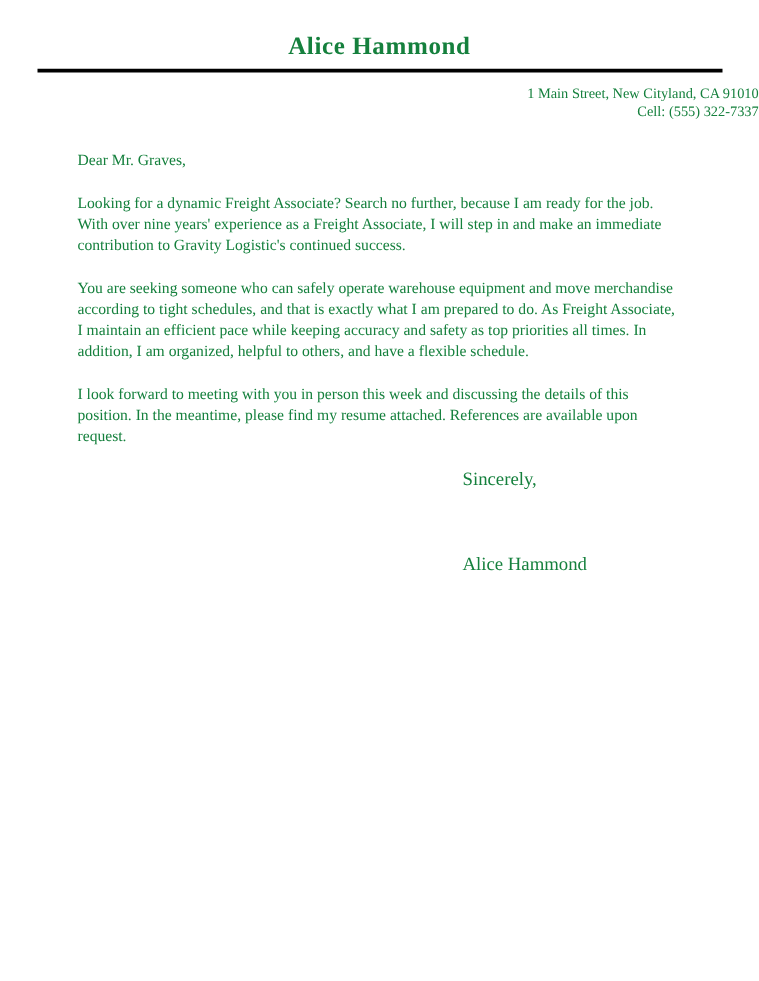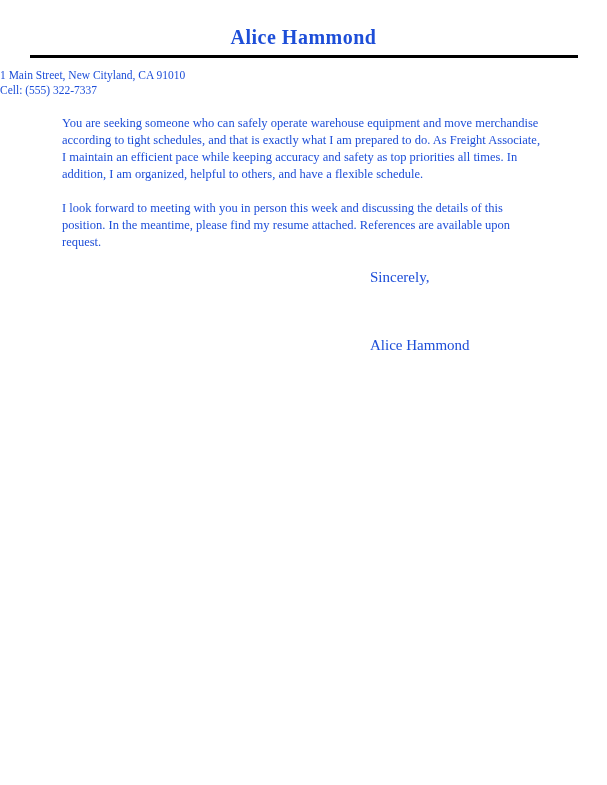--- a/index.html
+++ b/index.html
@@ -5,42 +5,42 @@
   * { margin: 0; padding: 0; box-sizing: border-box; }
   html, body {
     background: #ffffff;
   }
   .page {
     position: relative;
     width: 607px;
     height: 785px;
     background: #ffffff;
     font-family: "Liberation Serif", "DejaVu Serif", serif;
-    color: #1d4ed8;
+    color: #15803d;
     overflow: hidden;
   }
   .letter-header {
     padding-top: 26px;
     text-align: center;
   }
   .sender-name {
     font-size: 20px;
     font-weight: bold;
     letter-spacing: 0.5px;
     text-align: center;
   }
   .header-rule {
     width: 548px;
     height: 3px;
     background: #000000;
     border: none;
     margin: 6px auto 10px auto;
   }
   .contact-block {
-    text-align: left;
+    text-align: right;
     font-size: 11.5px;
     line-height: 15px;
   }
   .contact-line {
     display: block;
   }
   .letter-body {
     margin: 0 62px 0 62px;
     font-size: 12.5px;
     line-height: 17px;
@@ -74,20 +74,22 @@
   <div class="letter-header">
     <div class="sender-name">Alice Hammond</div>
     <div class="header-rule"></div>
     <div class="contact-block">
       <span class="contact-line">1 Main Street, New Cityland, CA 91010</span>
       <span class="contact-line">Cell: (555) 322-7337</span>
     </div>
   </div>
 
   <div class="letter-body">
+    <div class="salutation">Dear Mr. Graves,</div>
+    <div class="paragraph">Looking for a dynamic Freight Associate? Search no further, because I am ready for the job. With over nine years' experience as a Freight Associate, I will step in and make an immediate contribution to Gravity Logistic's continued success.</div>
     <div class="paragraph">You are seeking someone who can safely operate warehouse equipment and move merchandise according to tight schedules, and that is exactly what I am prepared to do. As Freight Associate, I maintain an efficient pace while keeping accuracy and safety as top priorities all times. In addition, I am organized, helpful to others, and have a flexible schedule.</div>
     <div class="paragraph">I look forward to meeting with you in person this week and discussing the details of this position. In the meantime, please find my resume attached. References are available upon request.</div>
 
     <div class="closing-block">
       <span class="closing">Sincerely,</span>
       <span class="signature">Alice Hammond</span>
     </div>
   </div>
 
 </div>

